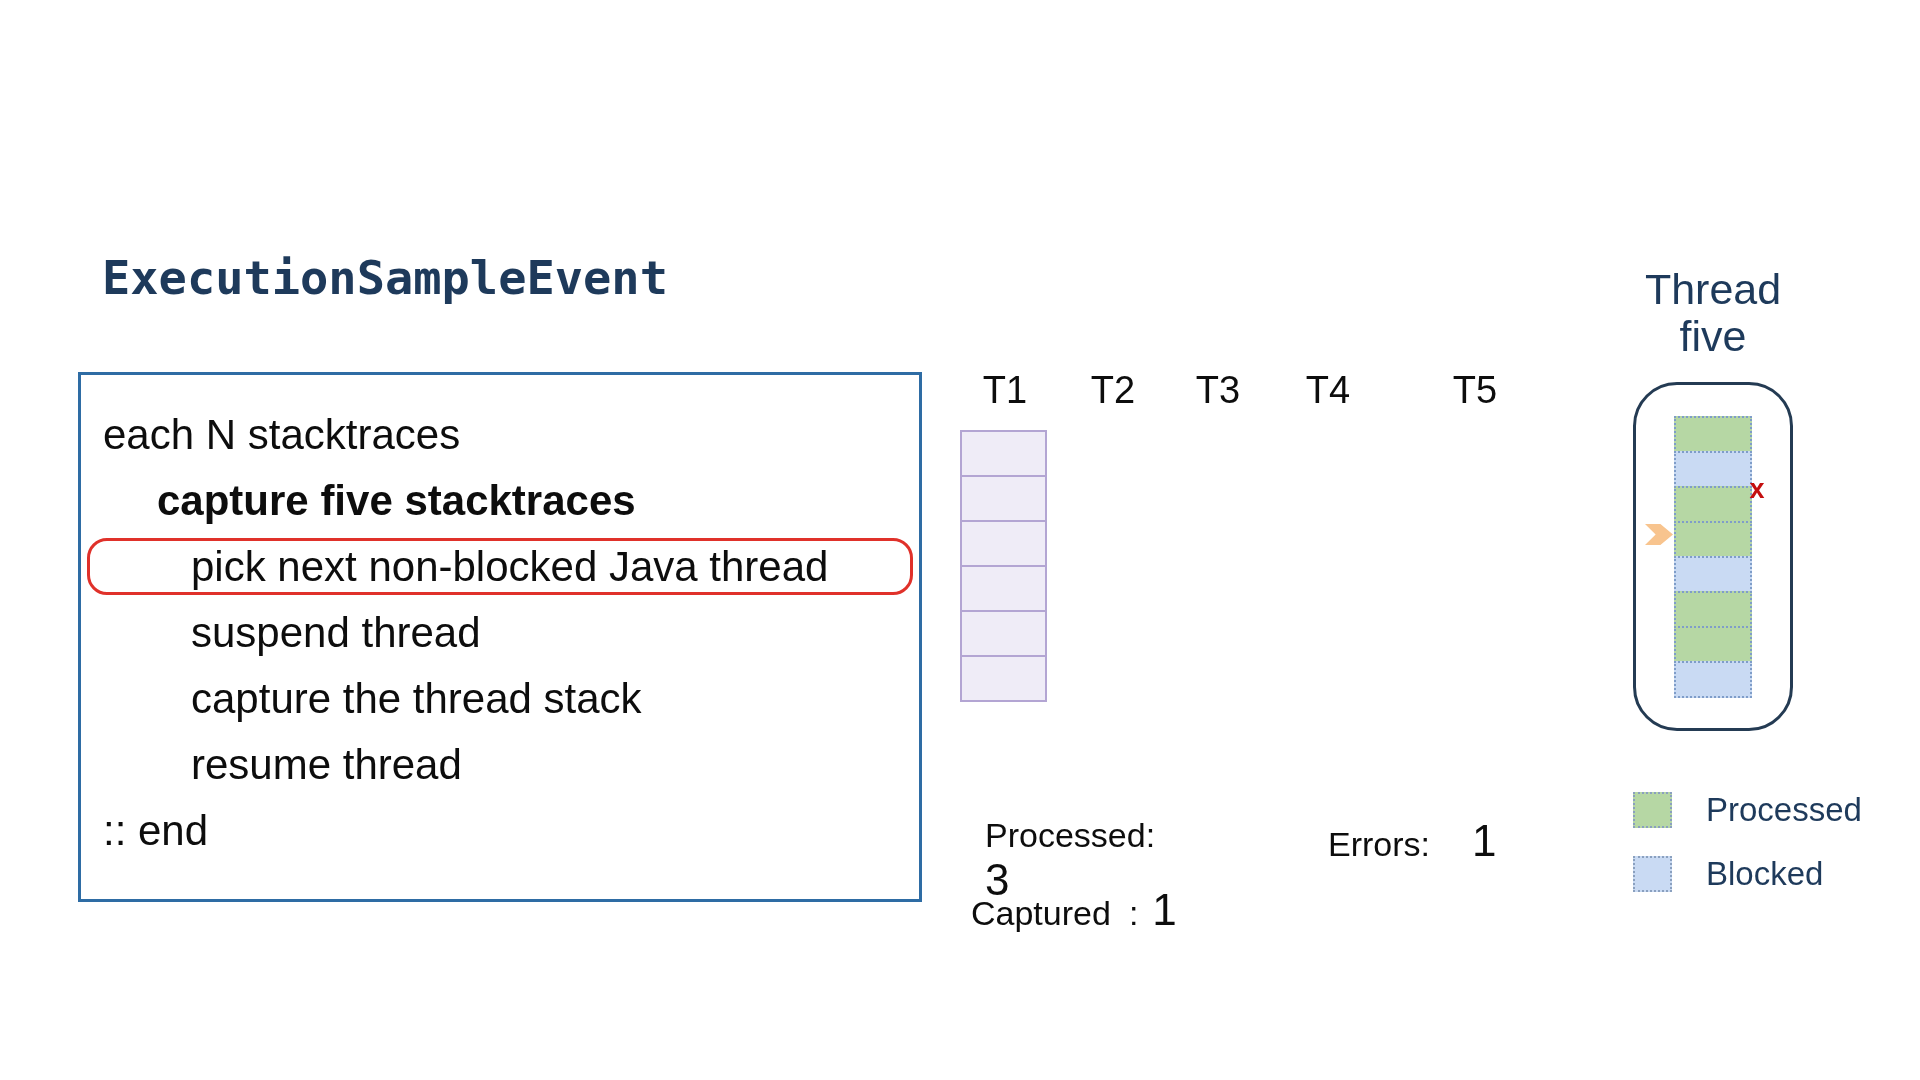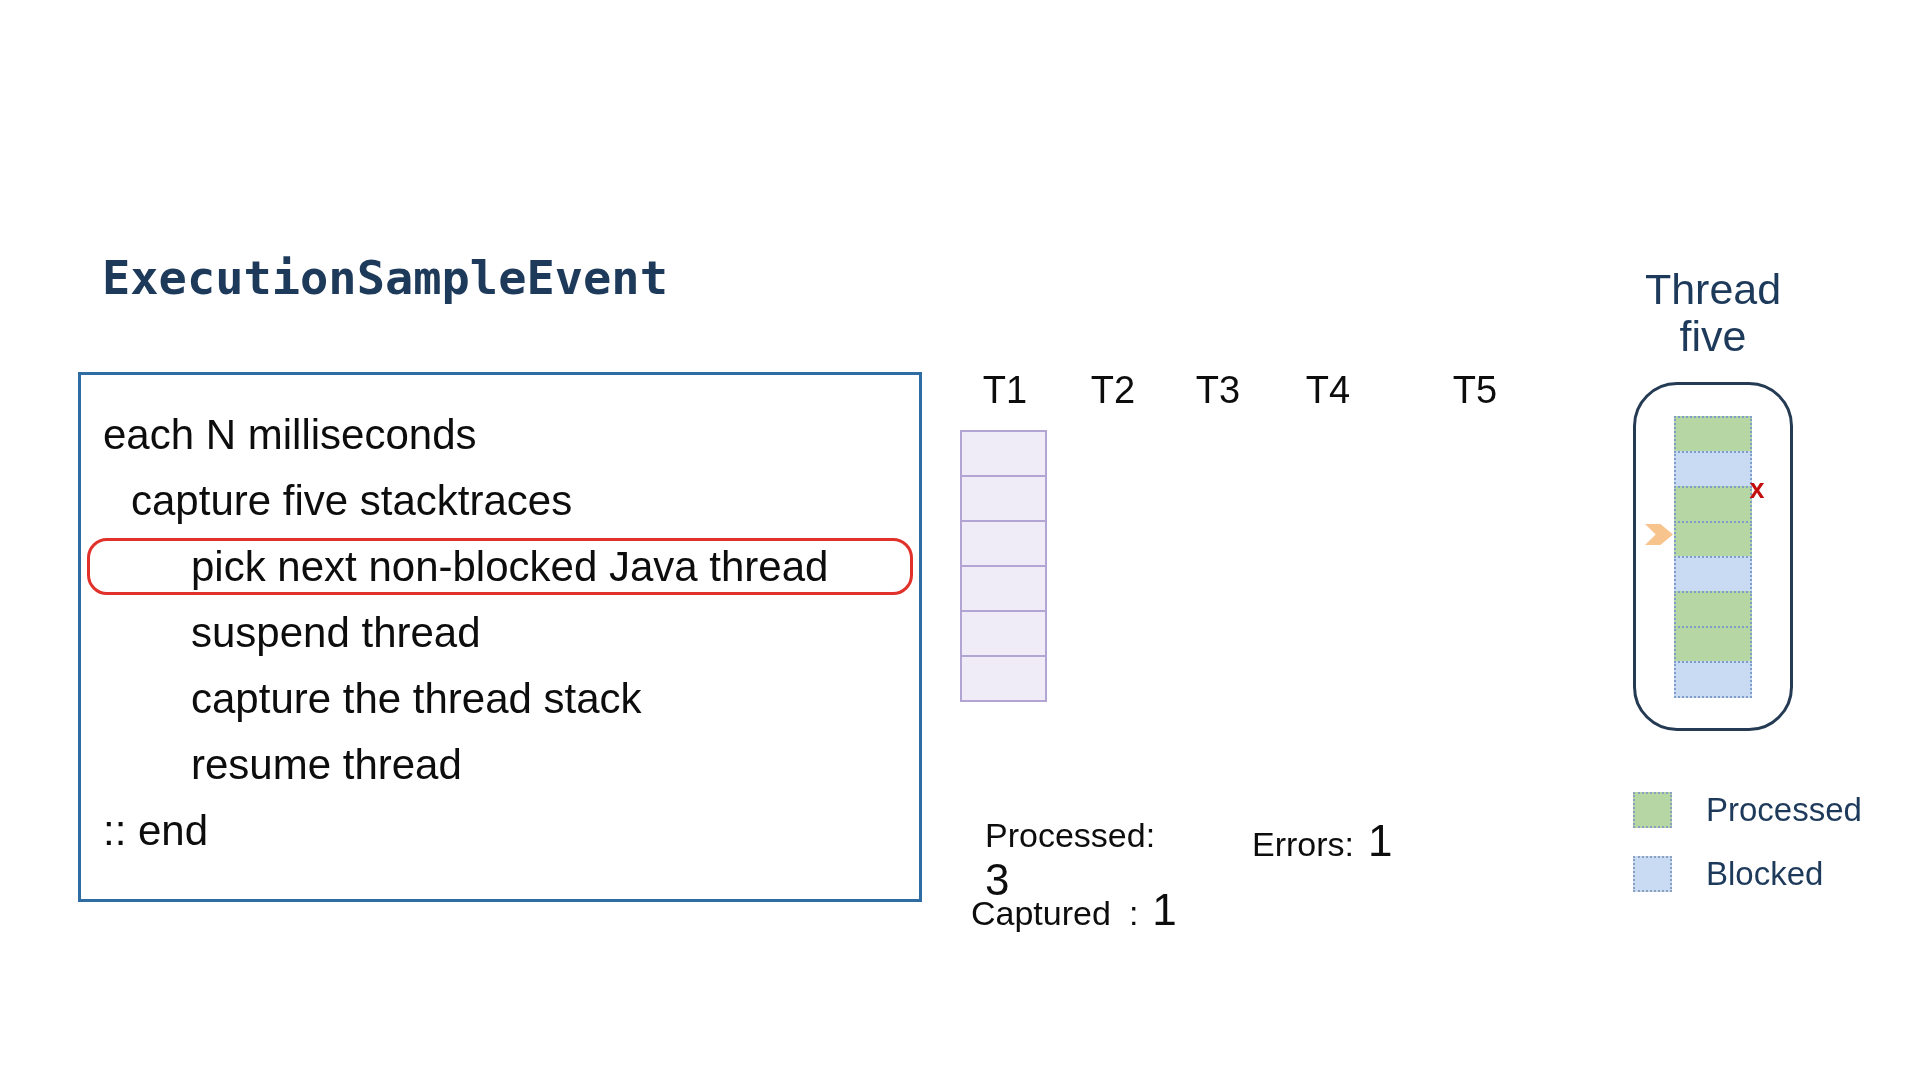--- a/index.html
+++ b/index.html
@@ -14,38 +14,38 @@
   }
 
   
   #code-box{
     left:78px;top:372px;width:838px;height:497px;
     border:3px solid #2e6ca4;background:#ffffff;
     padding-top:27px;
   }
   .code-line{position:relative;height:66px;line-height:66px;font-size:42px;color:#0d0d0d;white-space:nowrap;}
   .indent-0{padding-left:22px;}
-  .indent-1{padding-left:50px;}
+  .indent-1{padding-left:76px;font-weight:bold;}
   .indent-2{padding-left:110px;}
   .hl-ring{
     position:absolute;left:6px;top:4px;width:826px;height:57px;
     border:3px solid #e0312a;border-radius:20px;box-sizing:border-box;
   }
   .code-line > span.code-text{position:relative;}
 
   
   .t-label{position:absolute;top:371px;height:38px;line-height:38px;font-size:38px;color:#0d0d0d;transform:translateX(-50%);white-space:nowrap;}
   #t1-stack{left:960px;top:430px;width:87px;}
   .t1-cell{width:87px;height:47px;border:2px solid #b3a5d3;background:#efecf7;box-sizing:border-box;margin-top:-2px;}
   .t1-cell:first-child{margin-top:0;}
 
   
   .stat-row{position:absolute;display:flex;align-items:baseline;white-space:nowrap;}
   #stat-processed{left:971px;top:816px;flex-direction:column;}
-  #stat-errors{left:1252px;top:816px;}
+  #stat-errors{left:1328px;top:816px;gap:28px;}
   #stat-captured{left:971px;top:885px;}
   .stat-label{font-size:34px;color:#0d0d0d;}
   .stat-sep{font-size:34px;color:#0d0d0d;margin-left:18px;}
   .stat-value{font-size:44px;color:#0d0d0d;margin-left:14px;}
 
   
   #tl-title{left:1633px;top:266px;width:160px;text-align:center;font-size:43px;line-height:47px;color:#1e3a5b;}
   #tl-panel{
     left:1633px;top:382px;width:160px;height:349px;
     border:3px solid #243b53;border-radius:44px;box-sizing:border-box;background:#ffffff;
@@ -73,21 +73,21 @@
   .legend-swatch.blocked{background:#c9daf3;}
   .legend-label{margin-left:34px;font-size:33px;color:#1e3a5b;white-space:nowrap;}
 </style>
 </head>
 <body>
 
 <div id="title" class="abs">ExecutionSampleEvent</div>
 
 <div id="code-box" class="abs">
   <div>
-      <div class="code-line indent-0"><span class="code-text">each N milliseconds</span></div>
+      <div class="code-line indent-0"><span class="code-text">each N stacktraces</span></div>
       <div class="code-line indent-1"><span class="code-text">capture five stacktraces</span></div>
       <div class="code-line indent-2"><span class="hl-ring"></span><span class="code-text">pick next non-blocked Java thread</span></div>
       <div class="code-line indent-2"><span class="code-text">suspend thread</span></div>
       <div class="code-line indent-2"><span class="code-text">capture the thread stack</span></div>
       <div class="code-line indent-2"><span class="code-text">resume thread</span></div>
       <div class="code-line indent-0"><span class="code-text">:: end</span></div>
     </div>
 </div>
 
 <div>

